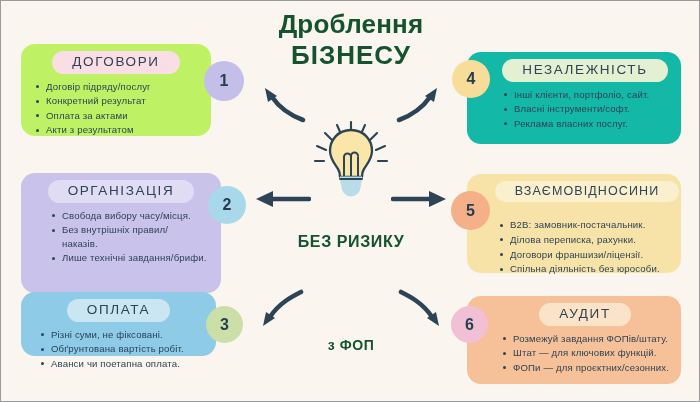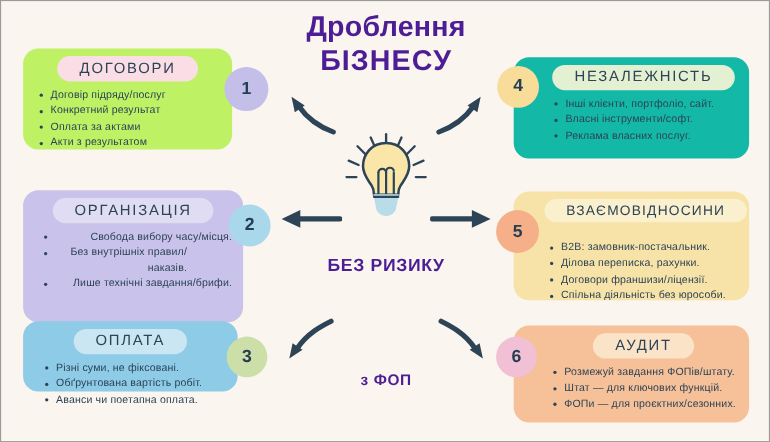--- a/index.html
+++ b/index.html
@@ -80,21 +80,21 @@
     font-size: 16px;
     font-weight: 700;
     color: #263d52;
     letter-spacing: 0;
     font-family: "Liberation Sans", sans-serif;
   }
 
   
   .heading {
     position: absolute;
-    color: #4c1d95;
+    color: #14532d;
     font-weight: 700;
     text-align: center;
     font-family: "Liberation Sans", sans-serif;
   }
   #title-main {
     left: 240px;
     top: 8px;
     width: 220px;
     font-size: 26px;
     line-height: 31px;
@@ -134,21 +134,21 @@
       <li>Оплата за актами</li>
       <li>Акти з результатом</li>
     </ul>
   </div>
   <div class="badge" style="left:203px; top:60px; width:40px; height:40px; background:#c3bfe8;">1</div>
 
   <div class="card" id="card-2" style="left:20px; top:172px; width:200px; height:120px; background:#c9c2ea;">
     <div class="card-title-wrap">
       <span class="card-title" style="background:#e0dcf3;">ОРГАНІЗАЦІЯ</span>
     </div>
-    <ul class="card-list" style="padding-left:18px;text-align:right;">
+    <ul class="card-list" style="padding-left:30px;">
       <li>Свобода вибору часу/місця.</li>
       <li class="wrap" style="width:120px;">Без внутрішніх правил/ наказів.</li>
       <li>Лише технічні завдання/брифи.</li>
     </ul>
   </div>
   <div class="badge" style="left:207px; top:185px; width:38px; height:38px; background:#a8d8ea;">2</div>
 
   <div class="card" id="card-3" style="left:20px; top:291px; width:195px; height:64px; background:#8dcbe6;">
     <div class="card-title-wrap">
       <span class="card-title" style="background:#c9e6f2;">ОПЛАТА</span>

